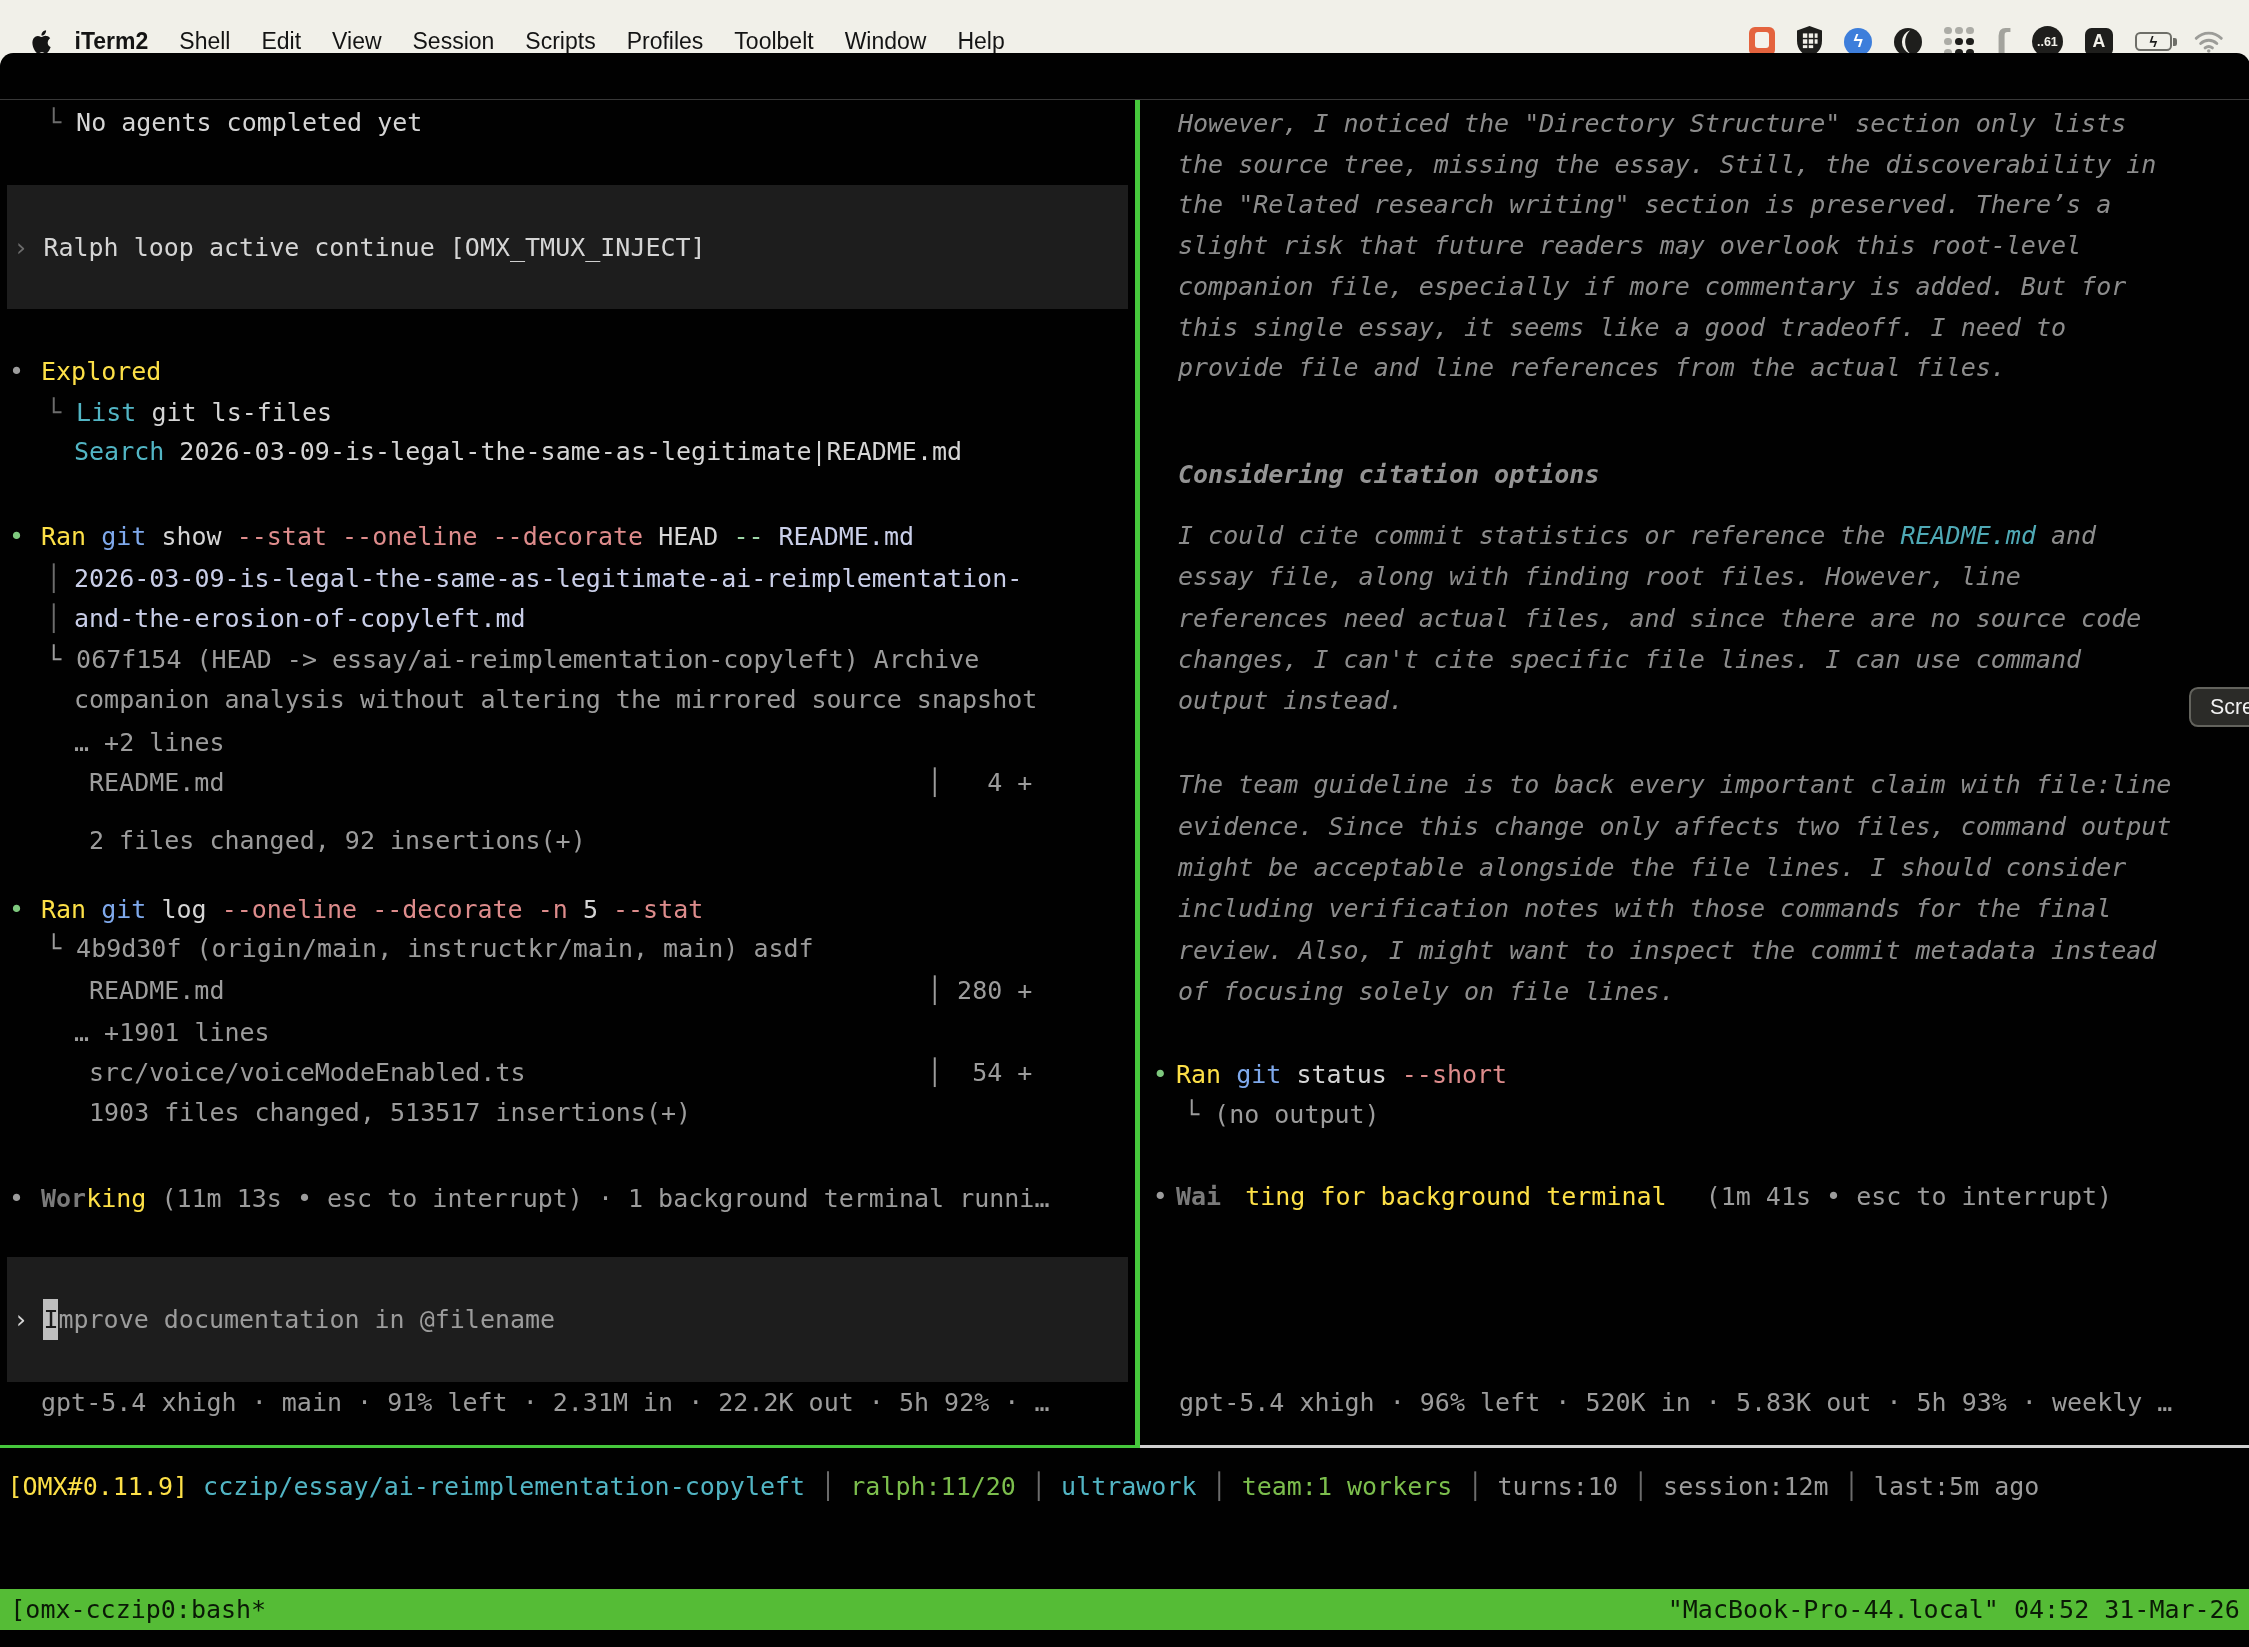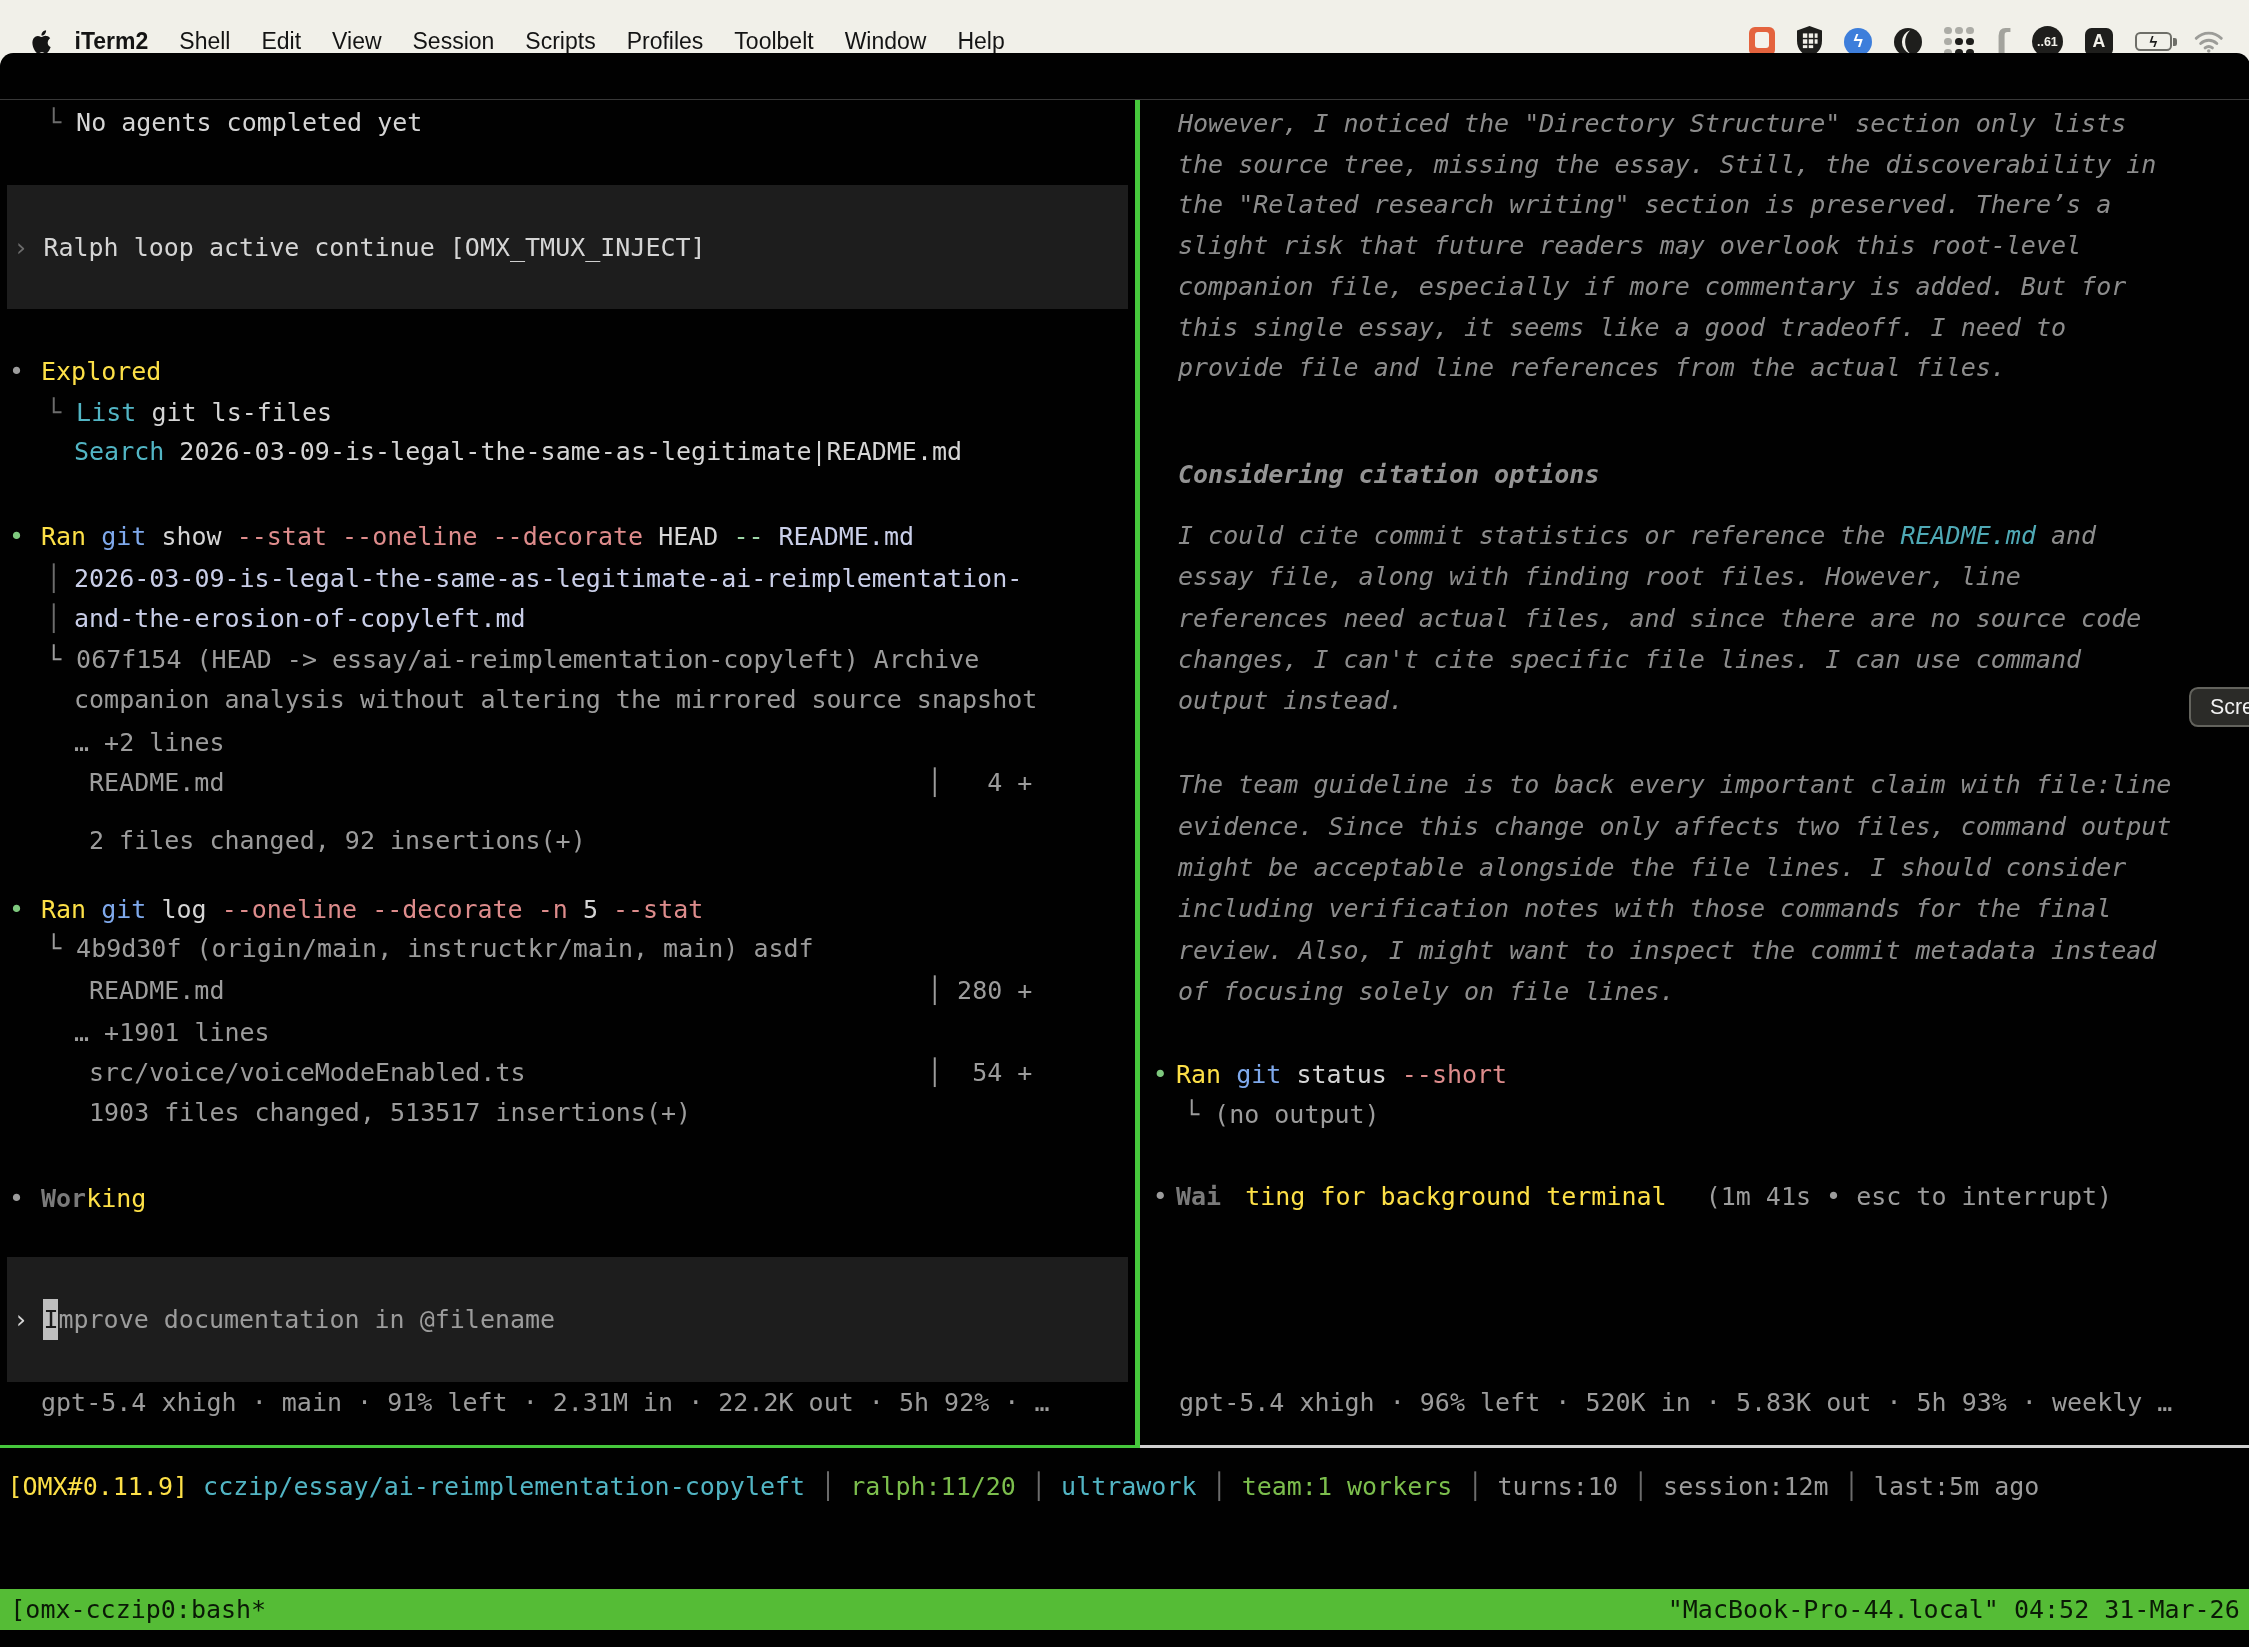--- a/index.html
+++ b/index.html
@@ -192,21 +192,21 @@
         <div class="tline" style="top: 789px; left: 8.9px;"><span class="gnb">•</span></div>
         <div class="tline" style="top: 789px; left: 41px;"><span class="wb">Ran</span><span class="lt"> </span><span class="bl">git</span><span class="lt"> log </span><span class="pk">--oneline --decorate -n</span><span class="lt"> 5 </span><span class="pk">--stat</span></div>
         <div class="tline" style="top: 828px; left: 46px;"><span class="gy">└ </span><span class="gy">4b9d30f (origin/main, instructkr/main, main) asdf</span></div>
         <div class="tline" style="top: 870px; left: 89px;"><span class="gy">README.md</span></div>
         <div class="tline" style="top: 870px; left: 927px;"><span class="gy">│ 280 +</span></div>
         <div class="tline" style="top: 912px; left: 74px;"><span class="gy">… +1901 lines</span></div>
         <div class="tline" style="top: 952px; left: 89px;"><span class="gy">src/voice/voiceModeEnabled.ts</span></div>
         <div class="tline" style="top: 952px; left: 927px;"><span class="gy">│  54 +</span></div>
         <div class="tline" style="top: 992px; left: 89px;"><span class="gy">1903 files changed, 513517 insertions(+)</span></div>
         <div class="tline" style="top: 1078px; left: 8.9px;"><span class="gy">•</span></div>
-        <div class="tline" style="top: 1078px; left: 41px;"><span class="dmb">Wor</span><span class="wb">king</span></div>
+        <div class="tline" style="top: 1078px; left: 41px;"><span class="dmb">Wor</span><span class="wb">king</span><span class="gy"> (11m 13s • esc to interrupt) · 1 background terminal runni…</span></div>
         <div class="tline" style="top: 1282px; left: 41px;"><span class="gy">gpt-5.4 xhigh · main · 91% left · 2.31M in · 22.2K out · 5h 92% · …</span></div>
       </div>
 
     <div class="vdivider"></div>
 
     <div class="pane pane-right" id="right-pane">
 
     <div class="tline" style="top: 3px; left: 37px;"><span class="it">However, I noticed the "Directory Structure" section only lists</span></div>
         <div class="tline" style="top: 44px; left: 37px;"><span class="it">the source tree, missing the essay. Still, the discoverability in</span></div>
         <div class="tline" style="top: 84px; left: 37px;"><span class="it">the "Related research writing" section is preserved. There’s a</span></div>

